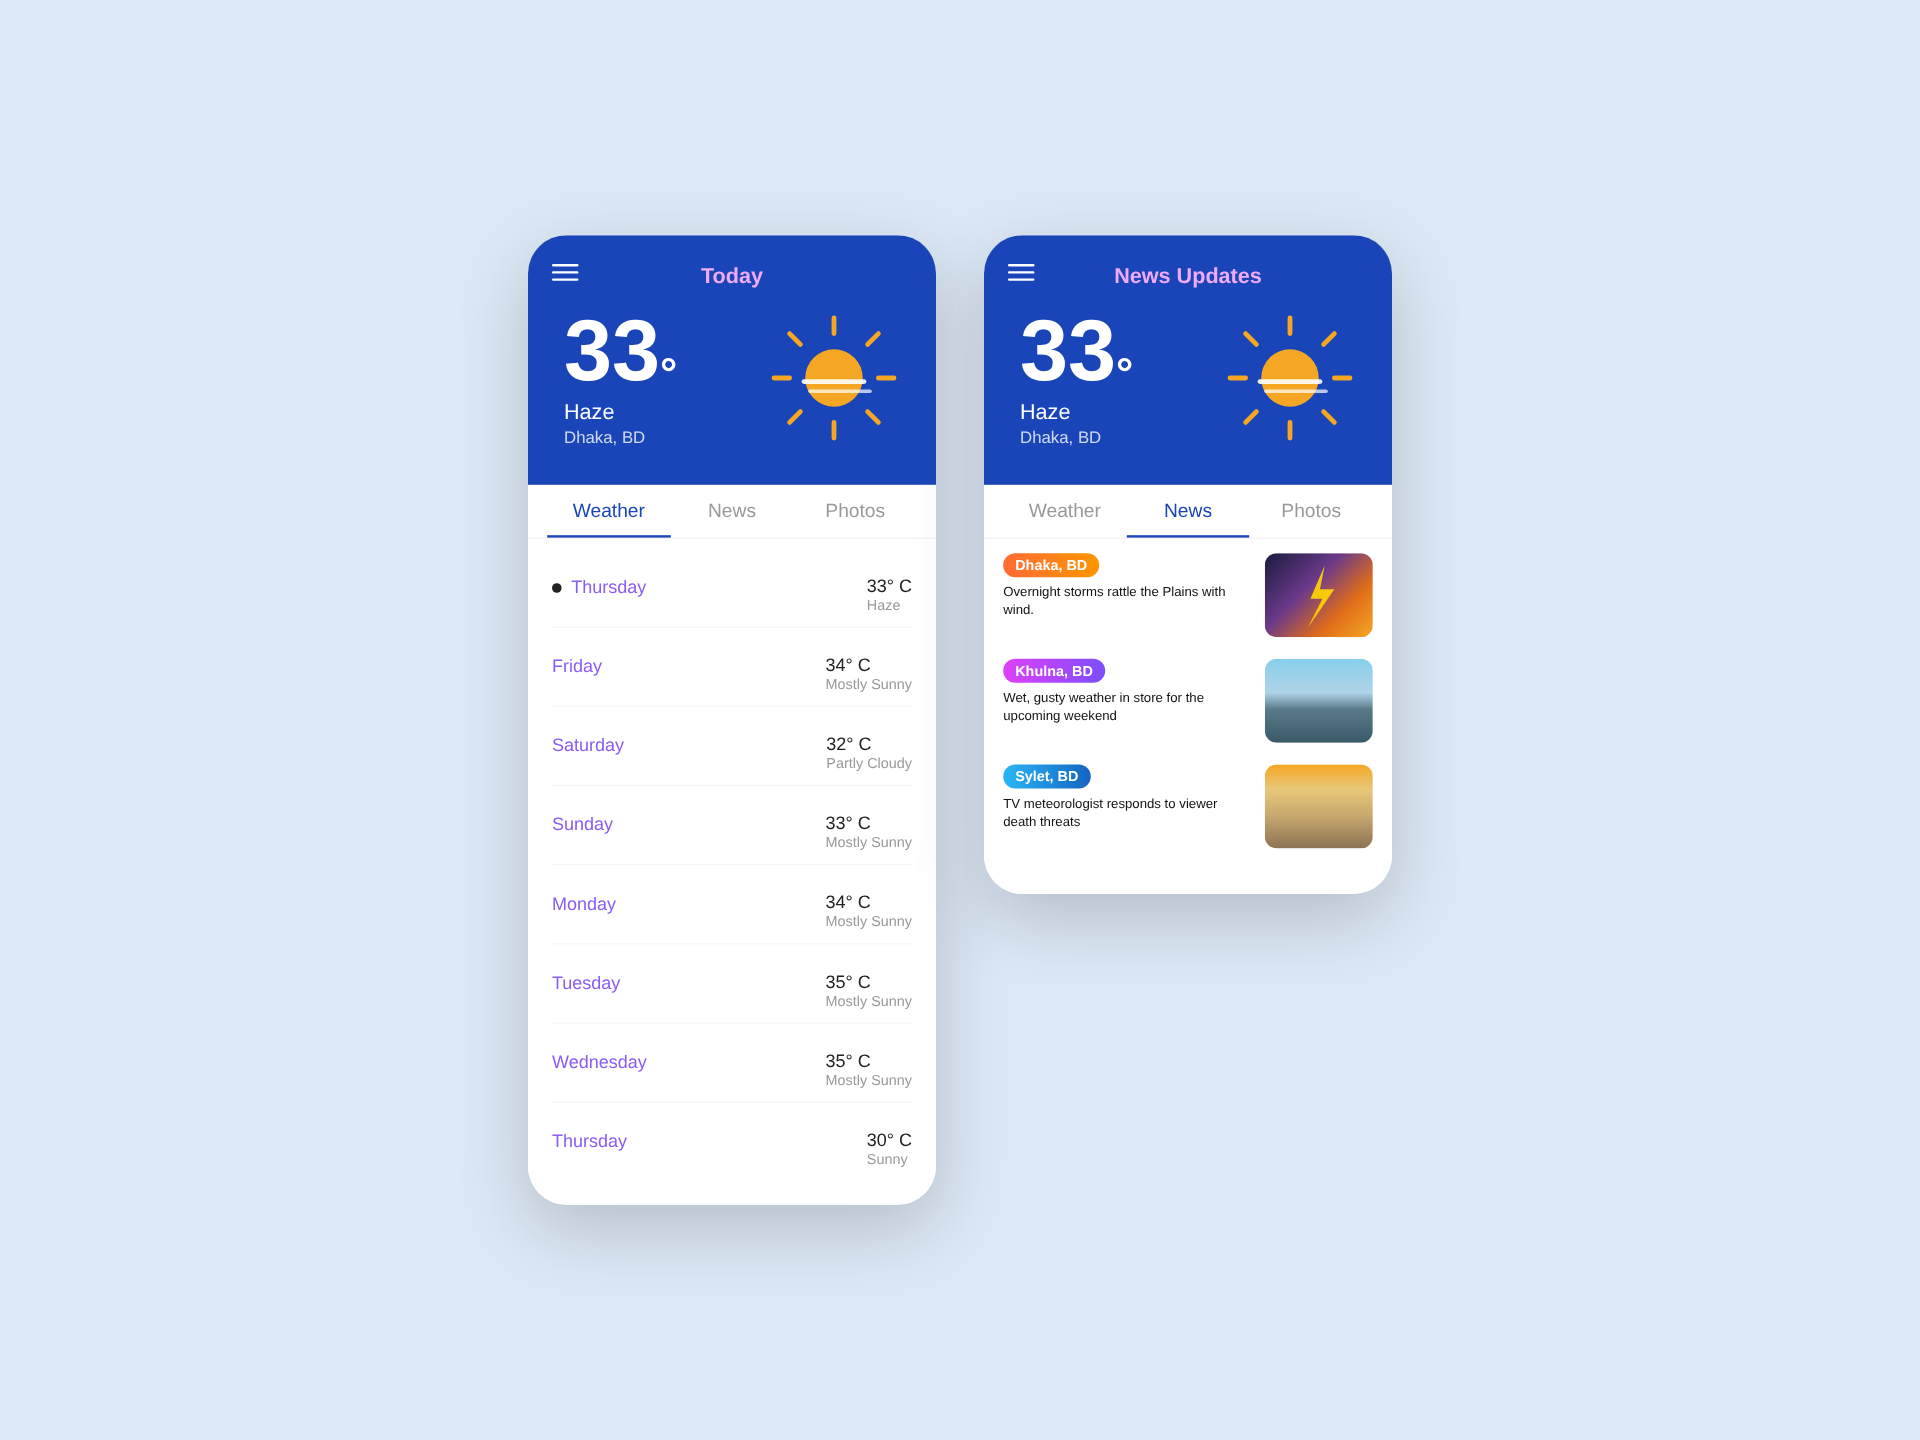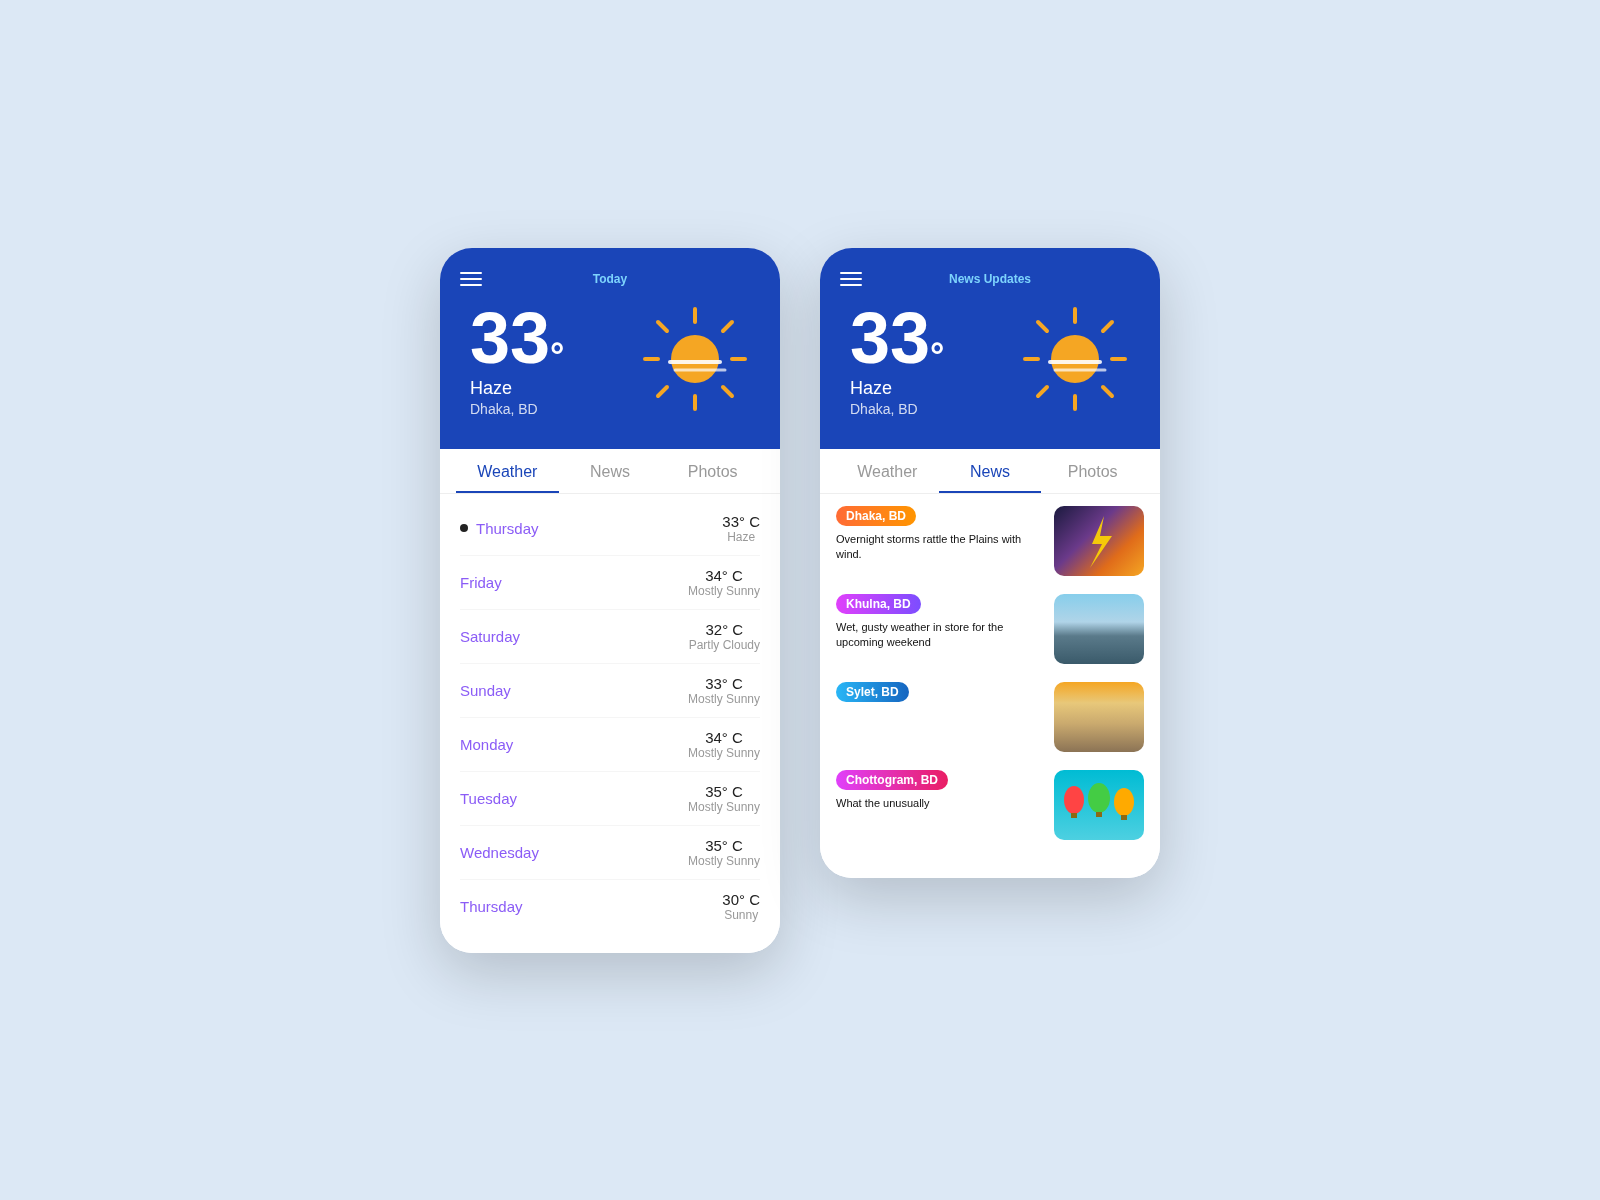--- a/index.html
+++ b/index.html
@@ -48,22 +48,22 @@
       cursor: pointer;
     }
     .menu-icon span {
       display: block;
       width: 22px;
       height: 2px;
       background: white;
       border-radius: 2px;
     }
     .header-title {
-      color: #7dd3fc;
-      font-size: 12px;
+      color: #f0abfc;
+      font-size: 18px;
       font-weight: 600;
     }
     .weather-info {
       display: flex;
       align-items: center;
       justify-content: space-between;
       padding: 0 10px;
     }
     .temp-block {}
     .temp {
@@ -135,21 +135,22 @@
       gap: 8px;
       min-width: 120px;
     }
     .dot {
       width: 8px;
       height: 8px;
       background: #222;
       border-radius: 50%;
     }
     .temp-info {
-      text-align: center;
+      text-align: left;
+      margin-top: 12px;
     }
     .temp-main {
       font-size: 15px;
       color: #222;
       font-weight: 500;
     }
     .temp-sub {
       font-size: 12px;
       color: #999;
     }
@@ -404,42 +405,24 @@
           <div class="news-title">Wet, gusty weather in store for the upcoming weekend</div>
         </div>
         <div class="news-img">
           <div class="img-mountain"></div>
         </div>
       </div>
 
       <div class="news-item">
         <div class="news-content">
           <span class="news-badge badge-blue">Sylet, BD</span>
+          <div class="news-title">TV meteorologist responds to viewer death threats</div>
         </div>
         <div class="news-img">
           <div class="img-fog"></div>
         </div>
       </div>
 
-      <div class="news-item">
-        <div class="news-content">
-          <span class="news-badge badge-chot">Chottogram, BD</span>
-          <div class="news-title">What the unusually</div>
-        </div>
-        <div class="news-img">
-          <div class="img-balloon">
-            
-            <svg width="90" height="70" viewBox="0 0 90 70">
-              <ellipse cx="20" cy="30" rx="10" ry="14" fill="#ff4444"></ellipse>
-              <rect x="17" y="43" width="6" height="5" fill="#8B6914"></rect>
-              <ellipse cx="45" cy="28" rx="11" ry="15" fill="#44cc44"></ellipse>
-              <rect x="42" y="42" width="6" height="5" fill="#8B6914"></rect>
-              <ellipse cx="70" cy="32" rx="10" ry="14" fill="#ffaa00"></ellipse>
-              <rect x="67" y="45" width="6" height="5" fill="#8B6914"></rect>
-            </svg>
-          </div>
-        </div>
-      </div>
 
     </div>
   </div>
 
 </div>
 
 </body></html>

